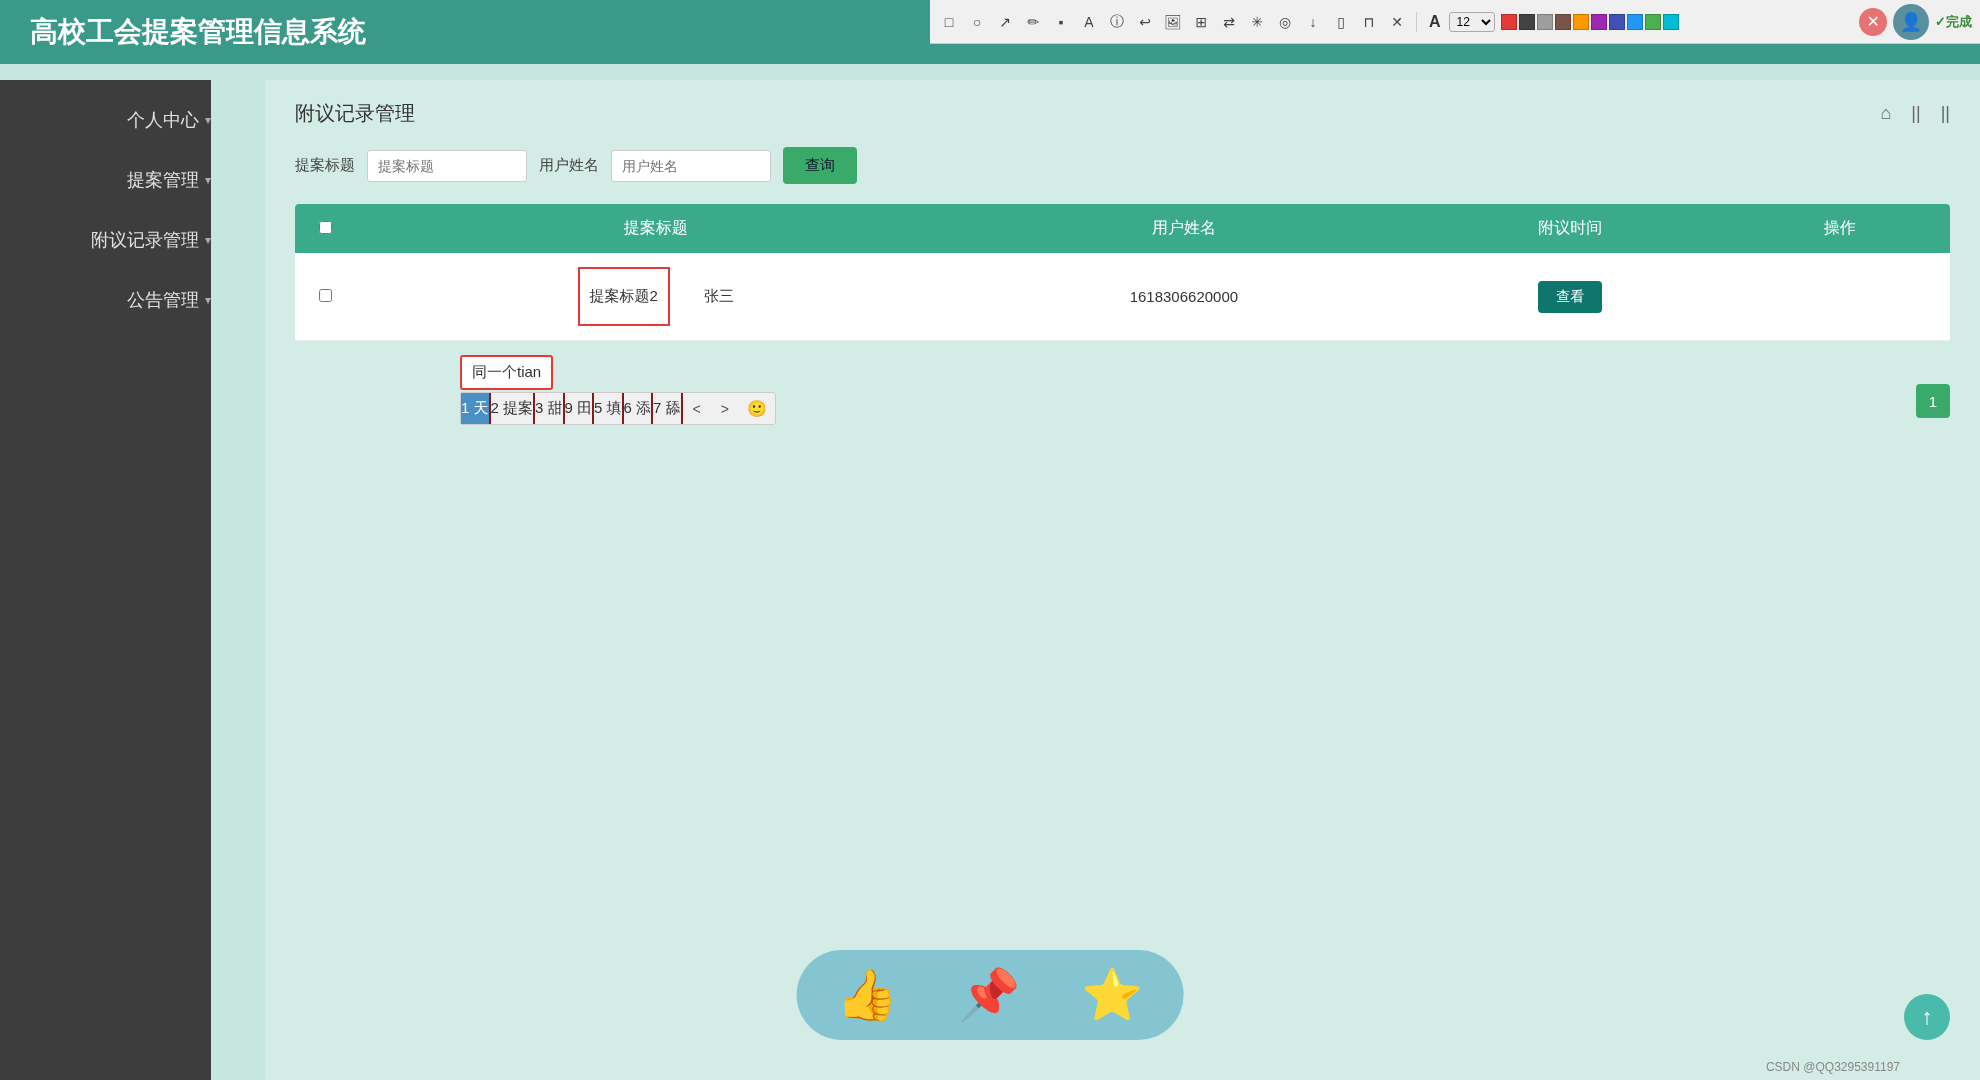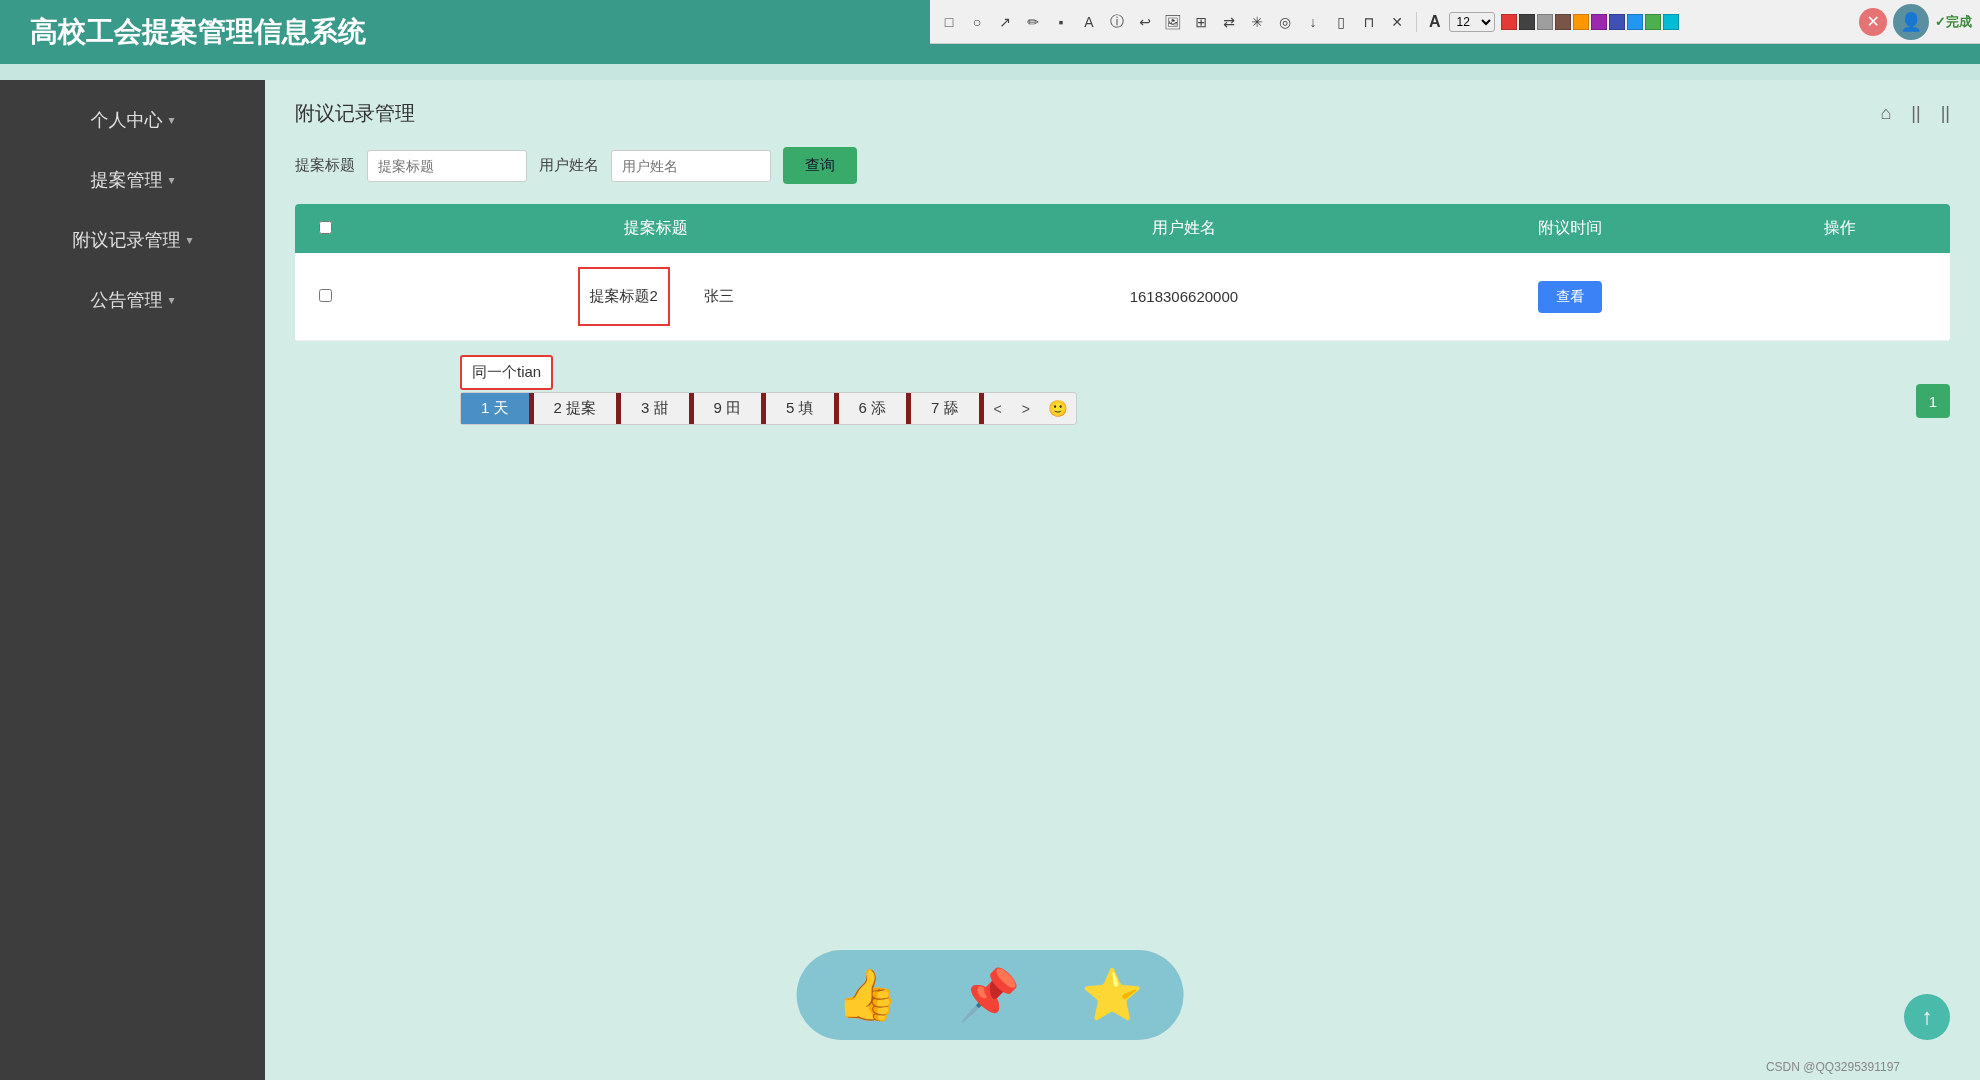--- a/index.html
+++ b/index.html
@@ -63,26 +63,27 @@
     .header-title {
       color: white;
       font-size: 28px;
       font-weight: bold;
     }
 
     
     .sidebar {
       position: absolute;
       top: 80px; left: 0;
-      width: 265px;
+      width: 211px;
       bottom: 0;
       background: #3d3d3d;
       display: flex;
       flex-direction: column;
       padding-top: 10px;
+      align-items: flex-end;
     }
     .sidebar-item {
       padding: 18px 0;
       text-align: center;
       color: #e0e0e0;
       font-size: 18px;
       cursor: pointer;
       display: flex;
       align-items: center;
       justify-content: center;
@@ -180,21 +181,21 @@
     .highlighted-cell {
       border: 2px solid #e53935;
       border-radius: 0;
       padding: 18px 10px;
       display: inline-block;
       color: #333;
     }
 
     
     .btn-view {
-      background: #3b82f6;
+      background: #0f766e;
       color: white;
       border: none;
       border-radius: 4px;
       padding: 7px 18px;
       font-size: 14px;
       cursor: pointer;
     }
 
     
     .pagination-row {
@@ -230,24 +231,24 @@
       background: #f0f0f0;
       border: 1px solid #ccc;
       border-radius: 3px;
       display: flex;
       align-items: center;
       gap: 0;
       z-index: 200;
       font-size: 15px;
     }
     .ime-candidate {
-      padding: 6px 20px;
+      padding: 6px 0;
       cursor: pointer;
       color: #333;
-      border-right: 5px solid #7f1d1d;
+      border-right: 2px solid #7f1d1d;
     }
     .ime-candidate.selected {
       background: #4a90c4;
       color: white;
     }
     .ime-candidate:last-child { border-right: none; }
     .ime-nav-btn {
       padding: 6px 10px;
       background: none;
       border: none;

